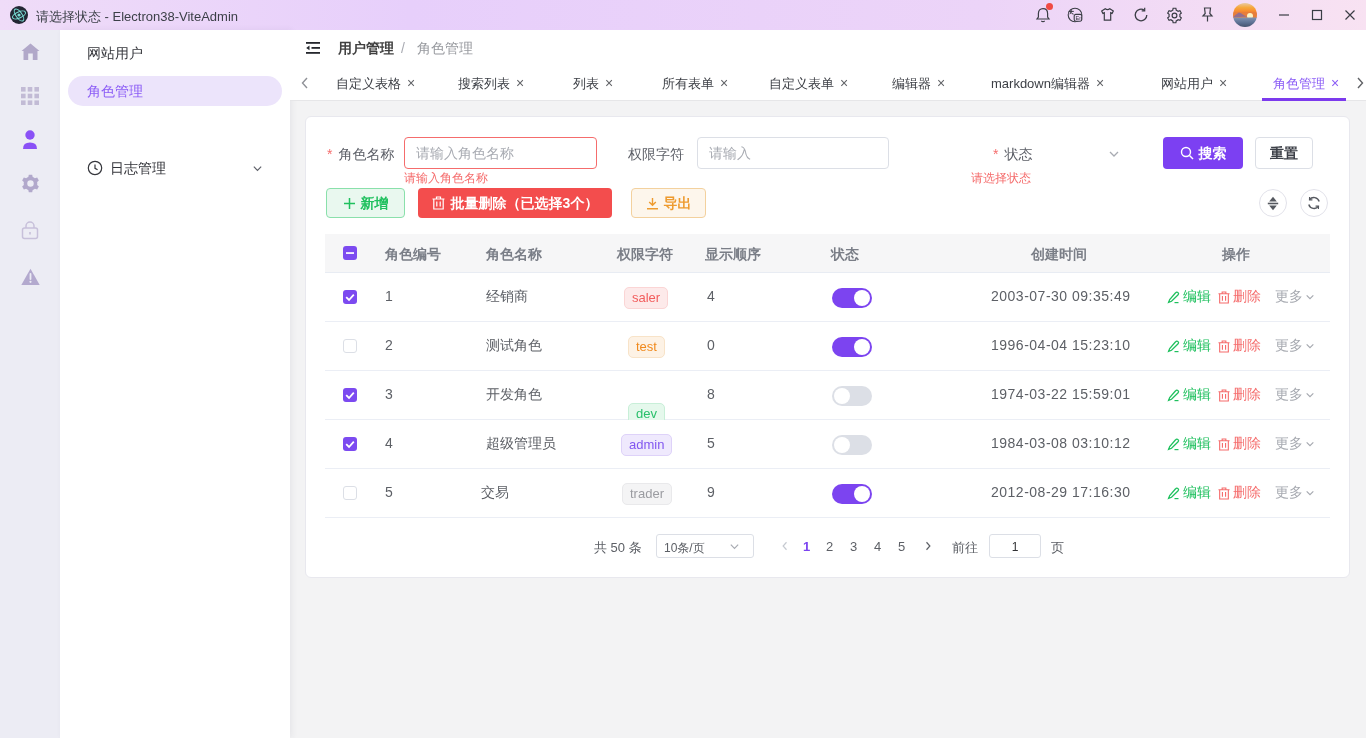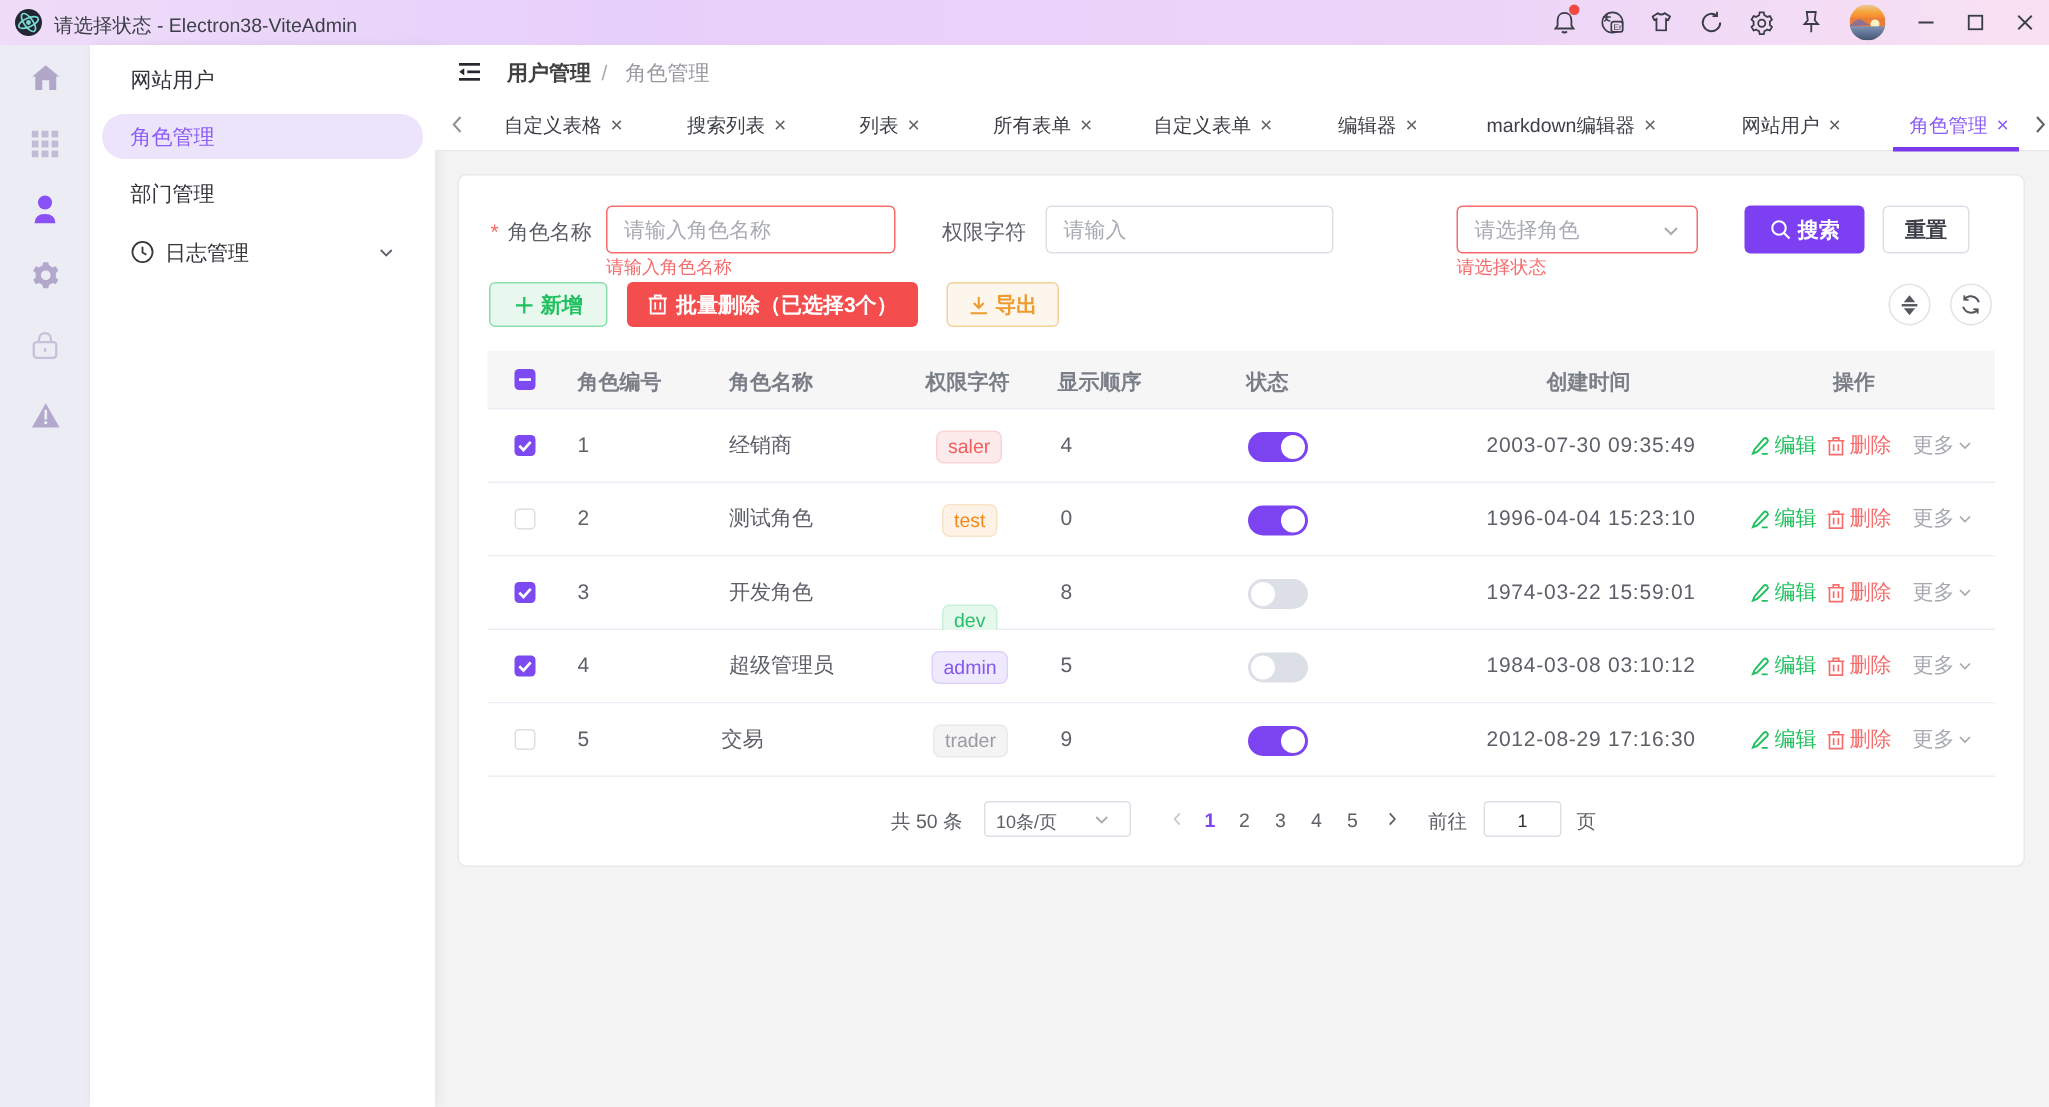--- a/index.html
+++ b/index.html
@@ -194,21 +194,20 @@
     <svg class="ricon" style="top:238px;" width="19" height="18" viewBox="0 0 19 18" fill="#b3a9ce">
       <path d="M9.5 0.8 L18.7 17 L0.3 17 Z"></path>
       <path d="M9.5 6 L9.5 11" stroke="#ececf4" stroke-width="1.8" stroke-linecap="round"></path>
       <circle cx="9.5" cy="13.8" r="1.1" fill="#ececf4"></circle>
     </svg>
   </div>
 
   <div id="menu">
     <div class="mitem" style="top:7px;">网站用户</div>
     <div class="mitem mactive" style="top:46px;">角色管理</div>
-    <div class="mitem" style="top:83px;">部门管理</div>
     <div class="mitem" style="top:122px; padding-left:42px;">日志管理</div>
     <svg style="position:absolute; left:27px; top:130px;" width="16" height="16" viewBox="0 0 16 16" fill="none" stroke="#35363c" stroke-width="1.2">
       <circle cx="8" cy="8" r="6.7"></circle>
         <path d="M8 4.5 V8.3 L10.6 9.8"></path>
     </svg>
     <svg style="position:absolute; left:192px; top:133px;" width="11" height="11" viewBox="0 0 12 12" fill="none" stroke="#5f626a" stroke-width="1.3">
       <path d="M2 4 L6 8 L10 4"></path>
     </svg>
   </div>
 
@@ -242,21 +241,20 @@
   </div>
 
   <div id="card"></div>
 
   <div class="flabel" style="left:327px;"><span class="star">*</span>角色名称</div>
   <div class="finput red" style="left:404px; width:193px;">请输入角色名称</div>
   <div class="ferr" style="left:404px;">请输入角色名称</div>
   <div class="flabel" style="left:628px;">权限字符</div>
   <div class="finput" style="left:697px; width:192px;">请输入</div>
   <div class="flabel" style="left:975px;margin-left:18px;"><span class="star">*</span>状态</div>
-  <div class="finput red" style="left:971px; width:161px;">请选择角色</div>
   <svg style="position:absolute; left:1108px; top:148px;" width="12" height="12" viewBox="0 0 12 12" fill="none" stroke="#a8abb2" stroke-width="1.3">
       <path d="M2 4 L6 8 L10 4"></path>
     </svg>
   <div class="ferr" style="left:971px;">请选择状态</div>
   <div id="btnsearch"><svg style="vertical-align:-2px; margin-right:5px;" width="14" height="14" viewBox="0 0 14 14" fill="none" stroke="#fff" stroke-width="1.4">
         <circle cx="6" cy="6" r="4.5"></circle>
         <path d="M9.5 9.5 L13 13"></path>
       </svg>搜索</div>
   <div id="btnreset">重置</div>
 

